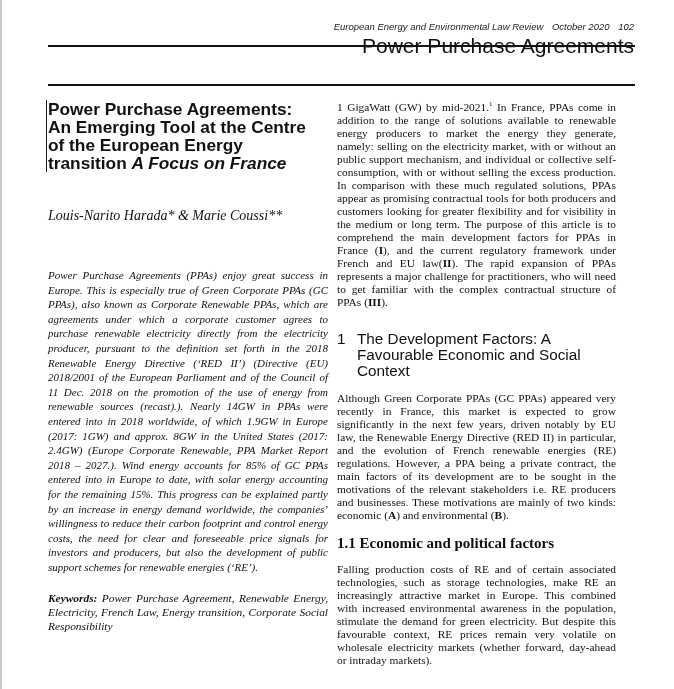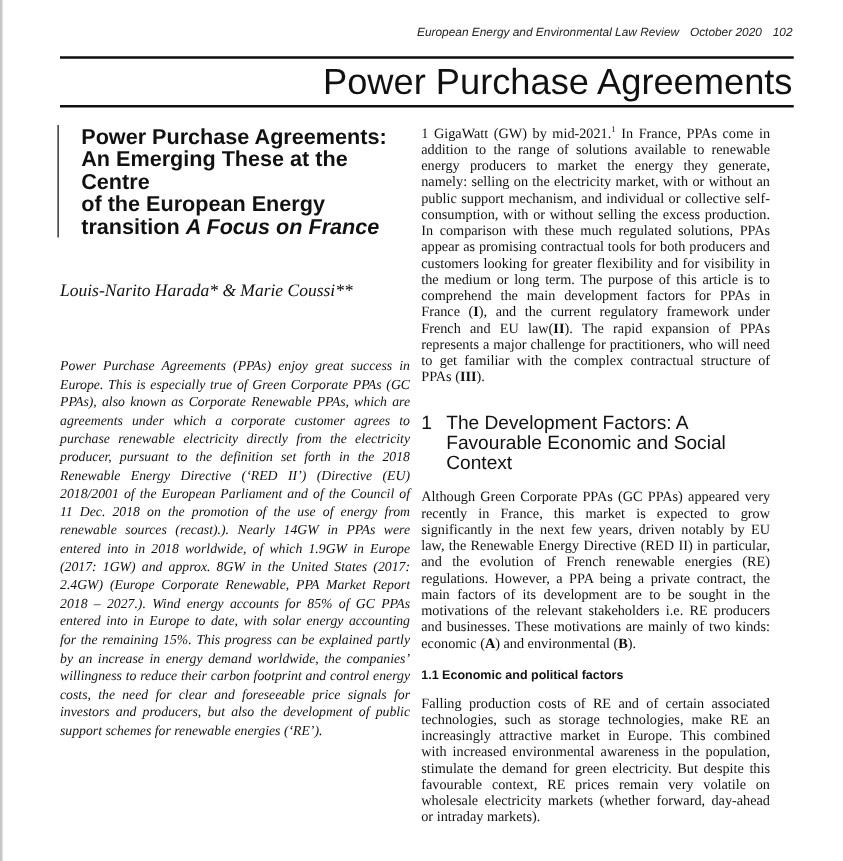--- a/index.html
+++ b/index.html
@@ -3,63 +3,64 @@
 <meta charset="utf-8">
 <style>
   html, body { margin:0; padding:0; background:#ffffff; }
   body { width:674px; height:689px; position:relative; overflow:hidden; color:#111; }
   .left-border { position:absolute; left:0; top:0; width:2px; height:689px; background:#c8c8c8; }
   .running-head { position:absolute; top:21px; right:40px; font-family:"Liberation Sans", sans-serif; font-style:italic; font-size:9.5px; color:#222; white-space:nowrap; }
   .running-head span { margin-left:6px; }
   .rule { position:absolute; left:48px; width:587px; height:1.5px; background:#111; }
   .rule.top { top:45px; }
   .rule.bottom { top:84px; }
-  .section-banner { position:absolute; top:50px; right:40px; font-family:"Liberation Sans", sans-serif; font-size:29px; color:#111; white-space:nowrap; }
+  .section-banner { position:absolute; top:34px; right:40px; font-family:"Liberation Sans", sans-serif; font-size:21px; color:#111; white-space:nowrap; }
 
   .col-left { position:absolute; left:48px; top:100px; width:280px; }
   .col-right { position:absolute; left:337px; top:101px; width:279px; }
 
-  .article-title { font-family:"Liberation Sans", sans-serif; font-weight:bold; font-size:17.3px; line-height:18px; margin:0; border-left:1px solid #111; padding-left:18px; margin-left:-2px; }
+  .article-title { font-family:"Liberation Sans", sans-serif; font-weight:bold; font-size:17.3px; line-height:18px; margin:0; border-left:1px solid #111; padding-left:1px; margin-left:-2px; }
   .article-title em { font-style:italic;text-align:center; }
   .authors { font-family:"Liberation Serif", serif; font-style:italic; font-size:14px; margin-top:36px; }
   .abstract { font-family:"Liberation Serif", serif; font-style:italic; font-weight:normal; font-size:11px; line-height:14.6px; text-align:justify; margin-top:44px; hyphens:auto; }
   .keywords { font-family:"Liberation Serif", serif; font-style:italic; font-size:11.4px; line-height:14px; text-align:justify; margin-top:17px; }
   .keywords b { font-weight:bold; }
 
   .body-text { font-family:"Liberation Serif", serif; font-size:11.4px; line-height:13px; text-align:justify; margin:0; }
   .body-text b { font-weight:bold; }
   .body-text sup { font-size:7px; line-height:0; }
   .h1 { font-family:"Liberation Sans", sans-serif; font-size:15.3px; line-height:16px; margin:22px 0 13px 0; display:flex; }
   .h1 .num { width:20px; flex:none; }
-  .h2 { font-family:Liberation Sans, sans-serif; font-weight:bold; font-size:10px; margin:13px 0 11px 0; }
+  .h2 { font-family:Liberation Serif, serif; font-weight:bold; font-size:15px; margin:13px 0 11px 0; }
   .h3 { font-family:"Liberation Serif", serif; font-style:italic; font-size:11.4px; line-height:13px; margin:0; }
 </style>
 </head>
 <body>
 
 <div class="left-border"></div>
 
 <div class="running-head">
   <span>European Energy and Environmental Law Review</span>
   <span>October 2020</span>
   <span>102</span>
 </div>
 <div class="rule top"></div>
 <div class="section-banner">Power Purchase Agreements</div>
 <div class="rule bottom"></div>
 
 <div class="col-left">
   <h1 class="article-title">
     <span>Power Purchase Agreements:</span><br>
-    <span>An Emerging These at the Centre</span><br>
+    <span>An Emerging Tool at the Centre</span><br>
     <span>of the European Energy</span><br>
     <span>transition </span><em>A Focus on France</em>
   </h1>
   <div class="authors">Louis-Narito Harada* &amp; Marie Coussi**</div>
   <p class="abstract">Power Purchase Agreements (PPAs) enjoy great success in Europe. This is especially true of Green Corporate PPAs (GC PPAs), also known as Corporate Renewable PPAs, which are agreements under which a corporate customer agrees to purchase renewable electricity directly from the electricity producer, pursuant to the definition set forth in the 2018 Renewable Energy Directive (‘RED II’) (Directive (EU) 2018/2001 of the European Parliament and of the Council of 11 Dec. 2018 on the promotion of the use of energy from renewable sources (recast).). Nearly 14GW in PPAs were entered into in 2018 worldwide, of which 1.9GW in Europe (2017: 1GW) and approx. 8GW in the United States (2017: 2.4GW) (Europe Corporate Renewable, PPA Market Report 2018 – 2027.). Wind energy accounts for 85% of GC PPAs entered into in Europe to date, with solar energy accounting for the remaining 15%. This progress can be explained partly by an increase in energy demand worldwide, the companies’ willingness to reduce their carbon footprint and control energy costs, the need for clear and foreseeable price signals for investors and producers, but also the development of public support schemes for renewable energies (‘RE’).</p>
+  <p class="keywords"><b>Keywords:</b><span> Power Purchase Agreement, Renewable Energy, Electricity, French Law, Energy transition, Corporate Social Responsibility</span></p>
 </div>
 
 <div class="col-right">
   <p class="body-text"><span>1 GigaWatt (GW) by mid-2021.</span><sup>1</sup><span> In France, PPAs come in addition to the range of solutions available to renewable energy producers to market the energy they generate, namely: selling on the electricity market, with or without an public support mechanism, and individual or collective self-consumption, with or without selling the excess production. In comparison with these much regulated solutions, PPAs appear as promising contractual tools for both producers and customers looking for greater flexibility and for visibility in the medium or long term. The purpose of this article is to comprehend the main development factors for PPAs in France (</span><b>I</b><span>), and the current regulatory framework under French and EU law(</span><b>II</b><span>). The rapid expansion of PPAs represents a major challenge for practitioners, who will need to get familiar with the complex contractual structure of PPAs (</span><b>III</b><span>).</span></p>
 
   <div class="h1">
     <span class="num">1</span>
     <span>The Development Factors: A Favourable Economic and Social Context</span>
   </div>
 

